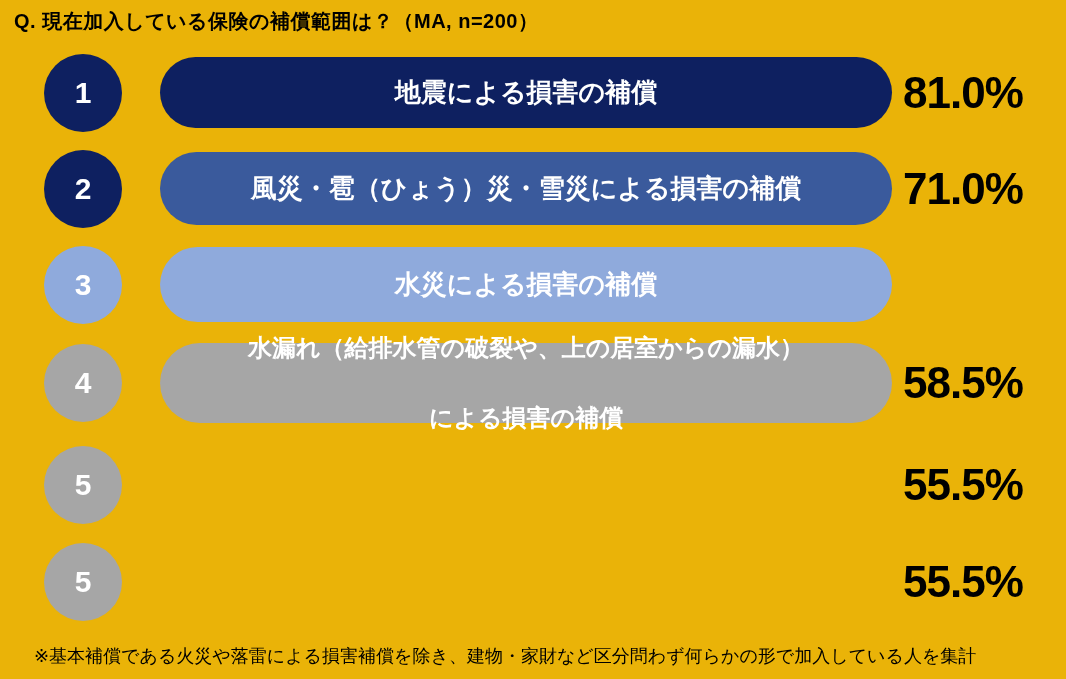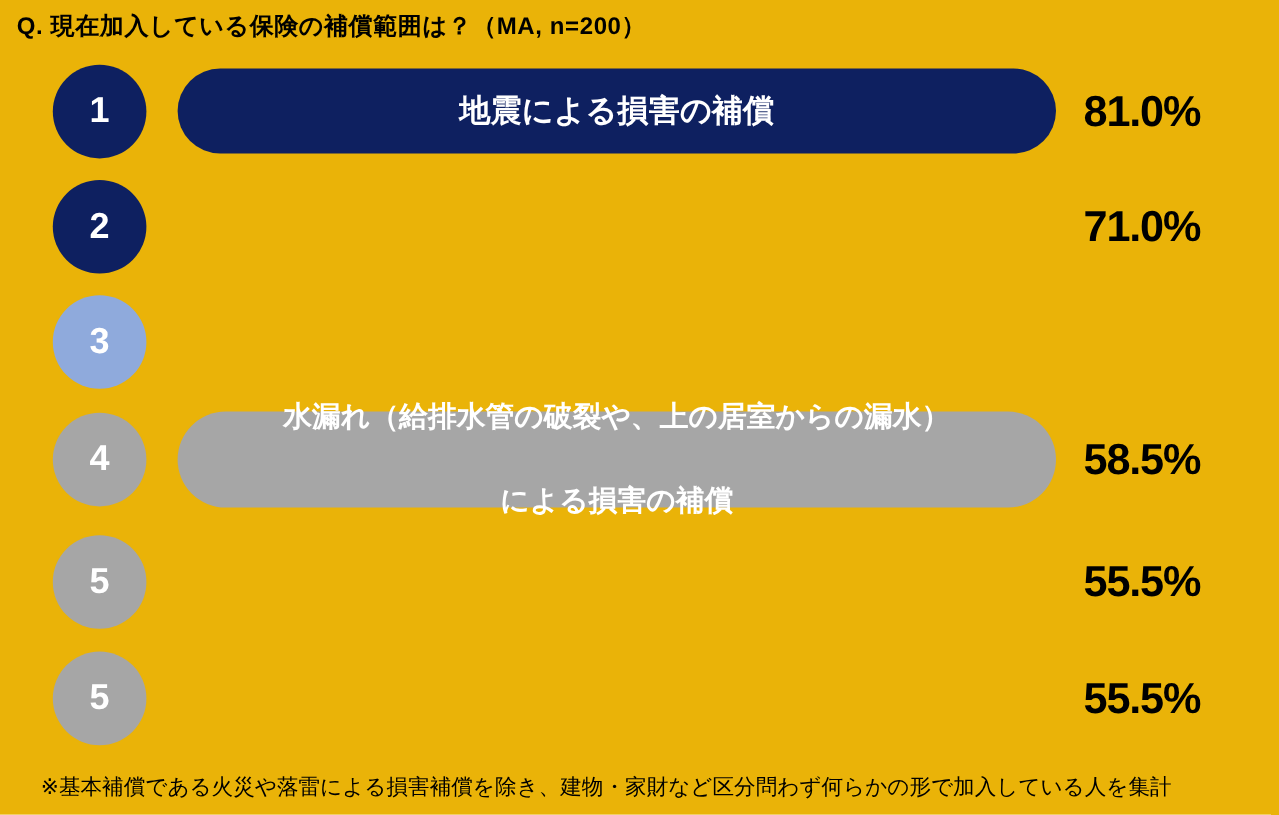--- a/index.html
+++ b/index.html
@@ -25,32 +25,32 @@
   .row-5 { top: 448px; height: 74px; }
   .row-6 { top: 545px; height: 73px; }
 
   .rank {
     position: absolute; left: 44px; top: 50%; transform: translateY(-50%);
     width: 78px; height: 78px; border-radius: 50%;
     display: flex; align-items: center; justify-content: center;
     color: #fff; font-size: 30px; font-weight: bold;
   }
   .bar {
-    position: absolute; left: 148px; top: 0; width: 732px; height: 100%;
+    position: absolute; left: 160px; top: 0; width: 732px; height: 100%;
     border-radius: 42px;
     display: flex; flex-direction: column; align-items: center; justify-content: center;
     color: #fff; font-weight: bold; font-size: 26px; line-height: 1.3;
     text-align: right;
   }
   .bar .line { white-space: nowrap; }
   .row-4 .bar { font-size: 24px; line-height: 1.35; }
 
   .pct {
     position: absolute; left: 903px; top: 50%; transform: translateY(-50%);
-    font-size: 36px; font-weight: bold; color: #000;
+    font-size: 44px; font-weight: bold; color: #000;
     letter-spacing: -1px; white-space: nowrap;
   }
 
   .footnote {
     position: absolute; left: 34px; top: 644px;
     font-size: 18px; color: #000; white-space: nowrap;
   }
 </style>
 </head>
 <body>
@@ -62,25 +62,31 @@
   <div class="row row-1">
     <div class="rank" style="background: rgb(14, 32, 96);">1</div>
     <div class="bar" style="background: rgb(14, 32, 96);">
       <span class="line">地震による損害の補償</span>
     </div>
     <div class="pct">81.0%</div>
   </div>
 
   <div class="row row-2">
     <div class="rank" style="background: rgb(14, 32, 96);">2</div>
+    <div class="bar" style="background: rgb(58, 90, 156);">
+      <span class="line">風災・雹（ひょう）災・雪災による損害の補償</span>
+    </div>
     <div class="pct">71.0%</div>
   </div>
 
   <div class="row row-3">
     <div class="rank" style="background: rgb(143, 170, 220);">3</div>
+    <div class="bar" style="background: rgb(143, 170, 220);">
+      <span class="line">水災による損害の補償</span>
+    </div>
   </div>
 
   <div class="row row-4">
     <div class="rank" style="background: rgb(166, 166, 166);">4</div>
     <div class="bar" style="background: rgb(166, 166, 166); gap: 38px;">
       <span class="line">水漏れ（給排水管の破裂や、上の居室からの漏水）</span>
       <span class="line">による損害の補償</span>
     </div>
     <div class="pct">58.5%</div>
   </div>

